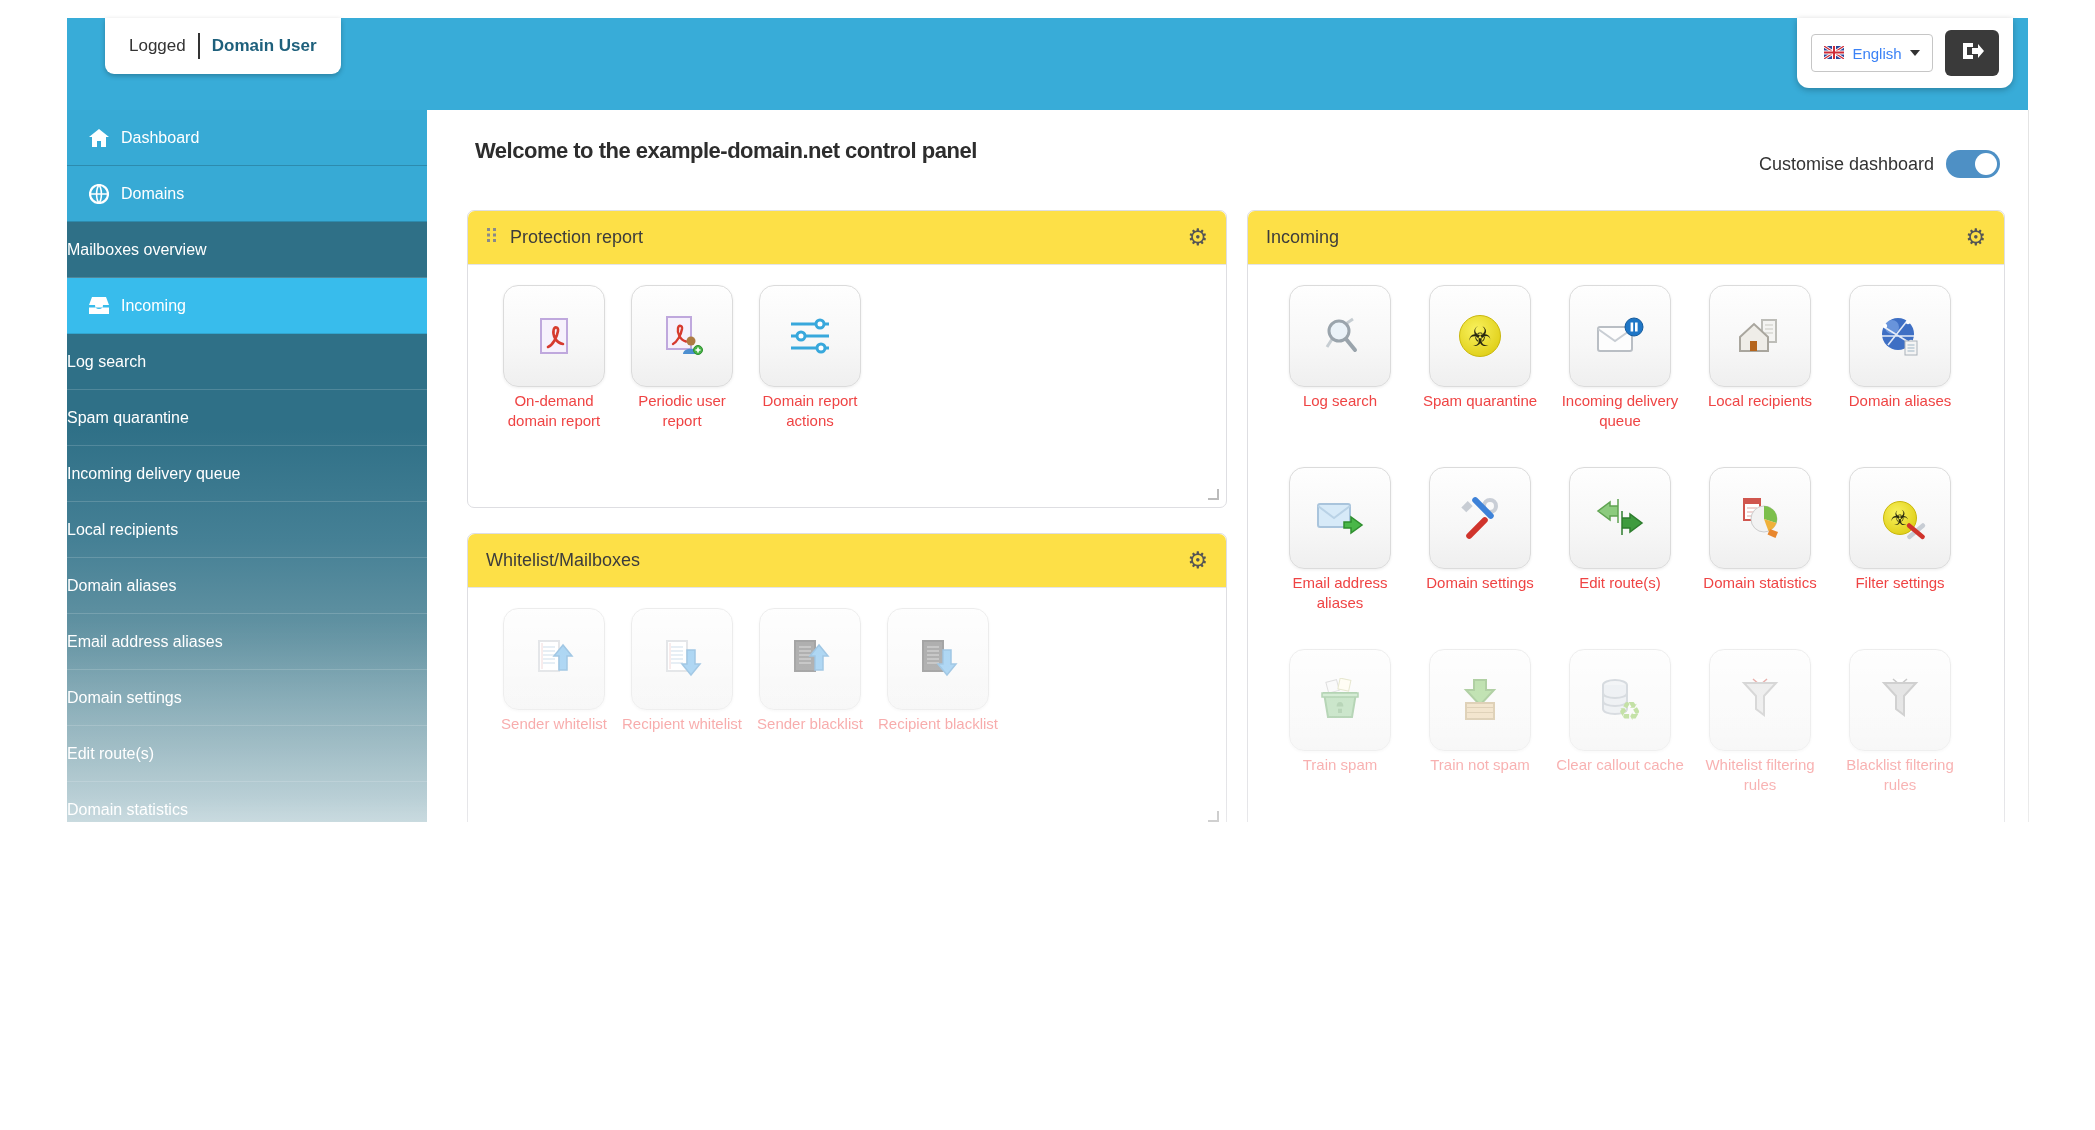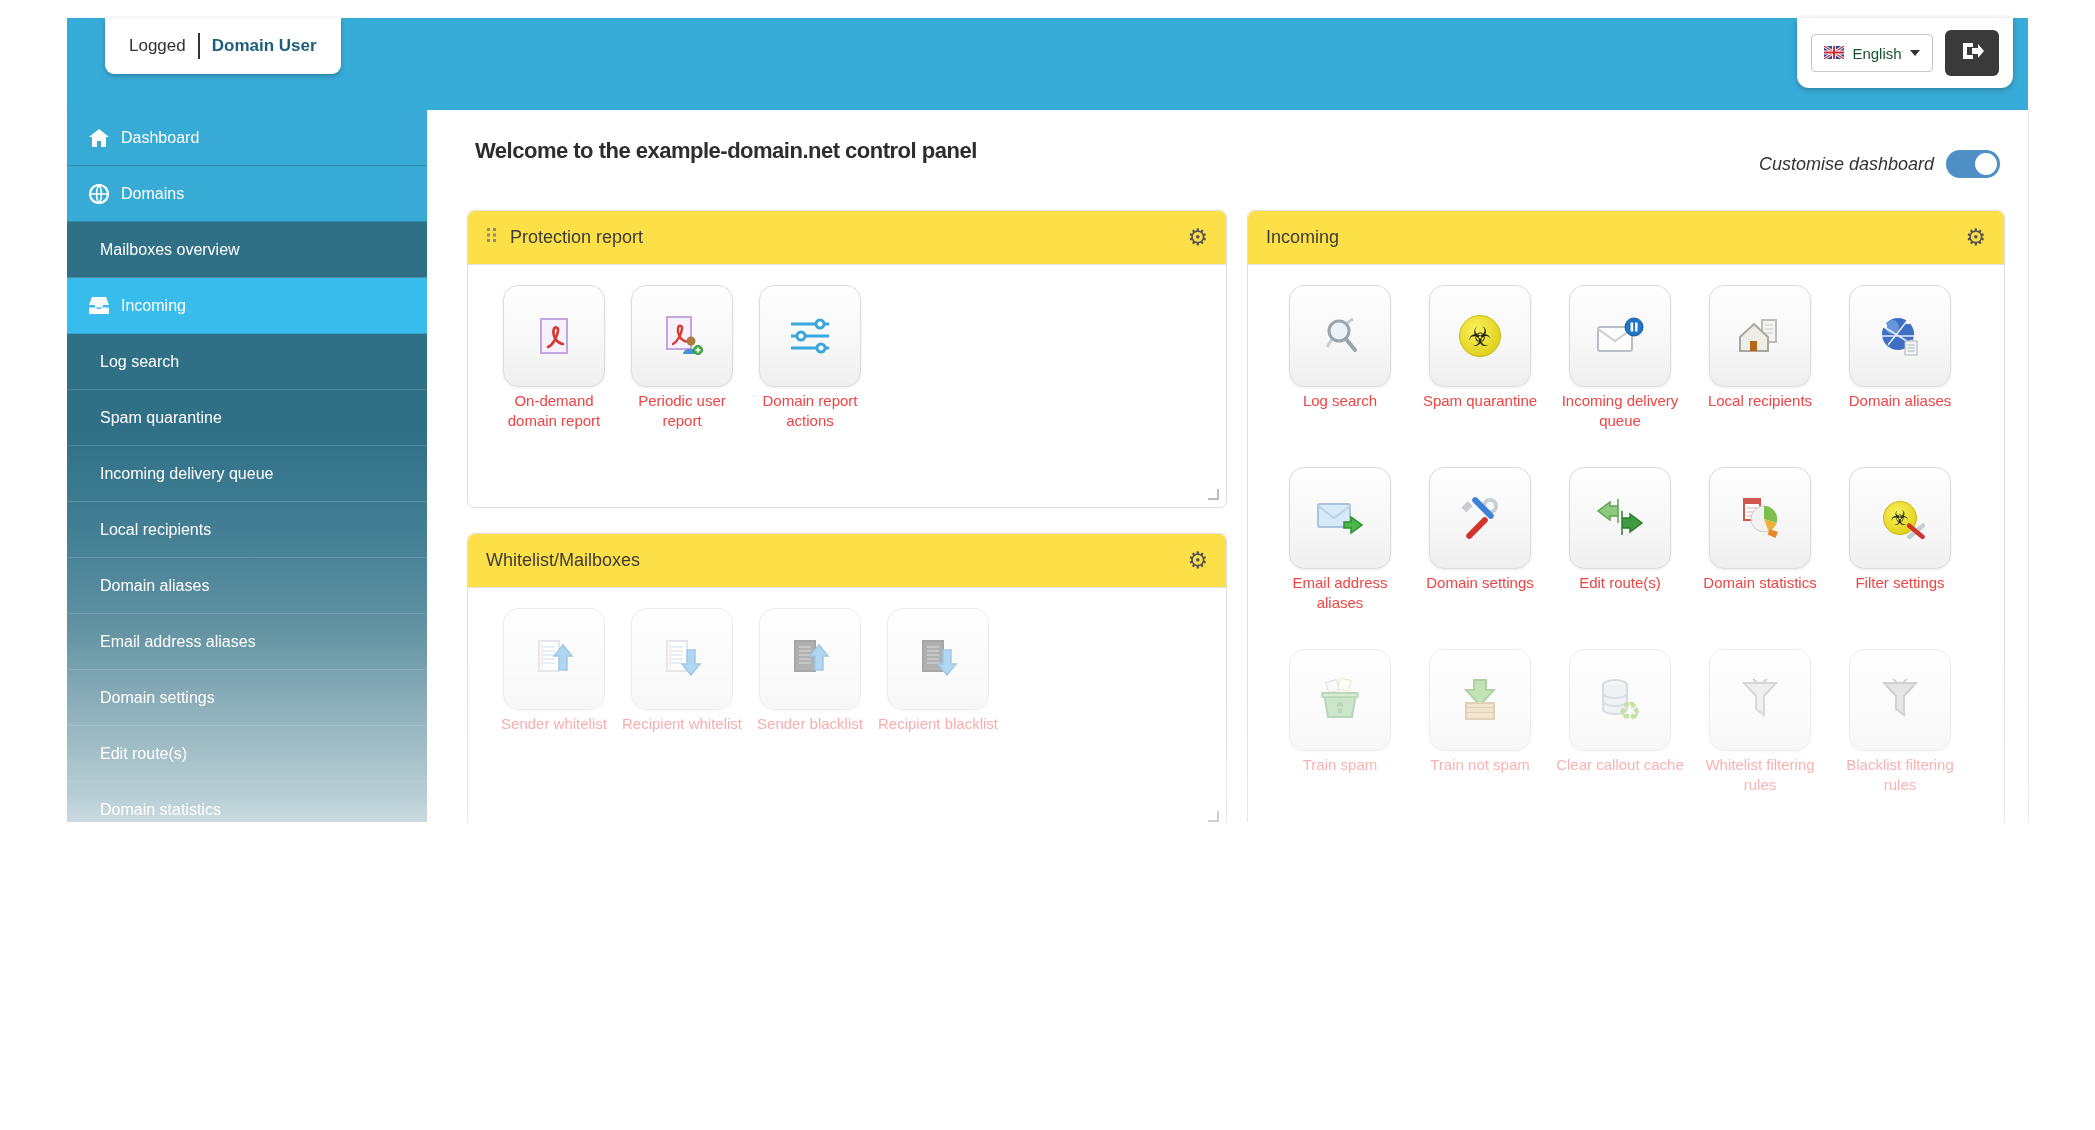--- a/index.html
+++ b/index.html
@@ -9,36 +9,36 @@
   
   .topbar { position:absolute; left:67px; top:18px; width:1961px; height:92px; background:#38ACD8; }
   .badge { position:absolute; left:105px; top:18px; height:56px; background:#fff; border-radius:0 0 9px 9px;
            box-shadow:0 2px 5px rgba(0,0,0,.25); display:flex; align-items:center; padding:0 24px; font-size:17px; z-index:11;}
   .badge .lg { color:#333; }
   .badge .sep { width:2px; height:26px; background:#333; margin:0 12px; }
   .badge .usr { color:#1E607C; font-weight:bold; }
   .langcard { position:absolute; left:1797px; top:18px; width:216px; height:70px; background:#fff; border-radius:0 0 12px 12px;
               box-shadow:0 2px 6px rgba(0,0,0,.25); display:flex; align-items:center; justify-content:center; gap:12px; z-index:11;}
   .langbtn { display:flex; align-items:center; gap:8px; border:1px solid #C6C6C6; border-radius:4px; background:#fff;
-             height:38px; padding:0 12px; font-size:15px; color:#14532d; cursor:pointer;}
+             height:38px; padding:0 12px; font-size:15px; color:#3b82f6; cursor:pointer;}
   .caret { width:0; height:0; border-left:5px solid transparent; border-right:5px solid transparent; border-top:6px solid #333; }
   .logoutbtn { width:54px; height:46px; background:#3A3A3A; border-radius:6px; display:flex; align-items:center; justify-content:center; cursor:pointer;}
 
   
   .sidebar { position:absolute; left:67px; top:110px; width:360px; height:860px;
     background:linear-gradient(180deg,#2F7087 0%,#2F7087 37%,#458095 50%,#6695A4 62%,#8FB1BB 74%,#B5CDD4 84%,#D5E3E8 93%,#EAF1F4 100%);}
-  .sb-i { height:56px; display:flex; align-items:center; padding-left:33px; font-size:16px; color:#fff;
+  .sb-i { height:56px; display:flex; align-items:center; font-size:16px; color:#fff;
           border-bottom:1px solid rgba(255,255,255,.16); cursor:pointer; }
   .sb-i.top { background:#37AAD5; border-bottom:1px solid rgba(0,0,0,.18); padding-left:21px; }
   .sb-i.active { background:#38BCEC; border-bottom:1px solid rgba(0,0,0,.12); padding-left:21px; }
   .sb-ic { width:22px; margin-right:11px; display:flex; align-items:center; justify-content:center; }
 
   
   .main-title { position:absolute; left:475px; top:138px; font-size:22px; font-weight:bold; color:#2D2D2D; letter-spacing:-.5px;}
-  .customise { position:absolute; right:95px; top:150px; display:flex; align-items:center; gap:12px;font-style:italic; }
+  .customise { position:absolute; right:95px; top:150px; display:flex; align-items:center; gap:12px; }
   .customise .clabel { font-size:18px; color:#333; }
   .toggle { width:54px; height:28px; border-radius:14px; background:#4E90C5; position:relative; cursor:pointer; }
   .toggle .knob { position:absolute; right:3px; top:3px; width:22px; height:22px; border-radius:50%; background:#fff; }
 
   .rightedge { position:absolute; left:2028px; top:110px; width:1px; height:870px; background:#E4E4E4; }
 
   
   .panel { position:absolute; background:#fff; border:1px solid #DEDEE2; border-radius:7px; }
   .phead { height:54px; background:#fde047; border-bottom:1px solid #E4E4E8; border-radius:7px 7px 0 0;
            display:flex; align-items:center; padding:0 18px; font-size:18px; color:#3C3C3C; gap:12px;}

